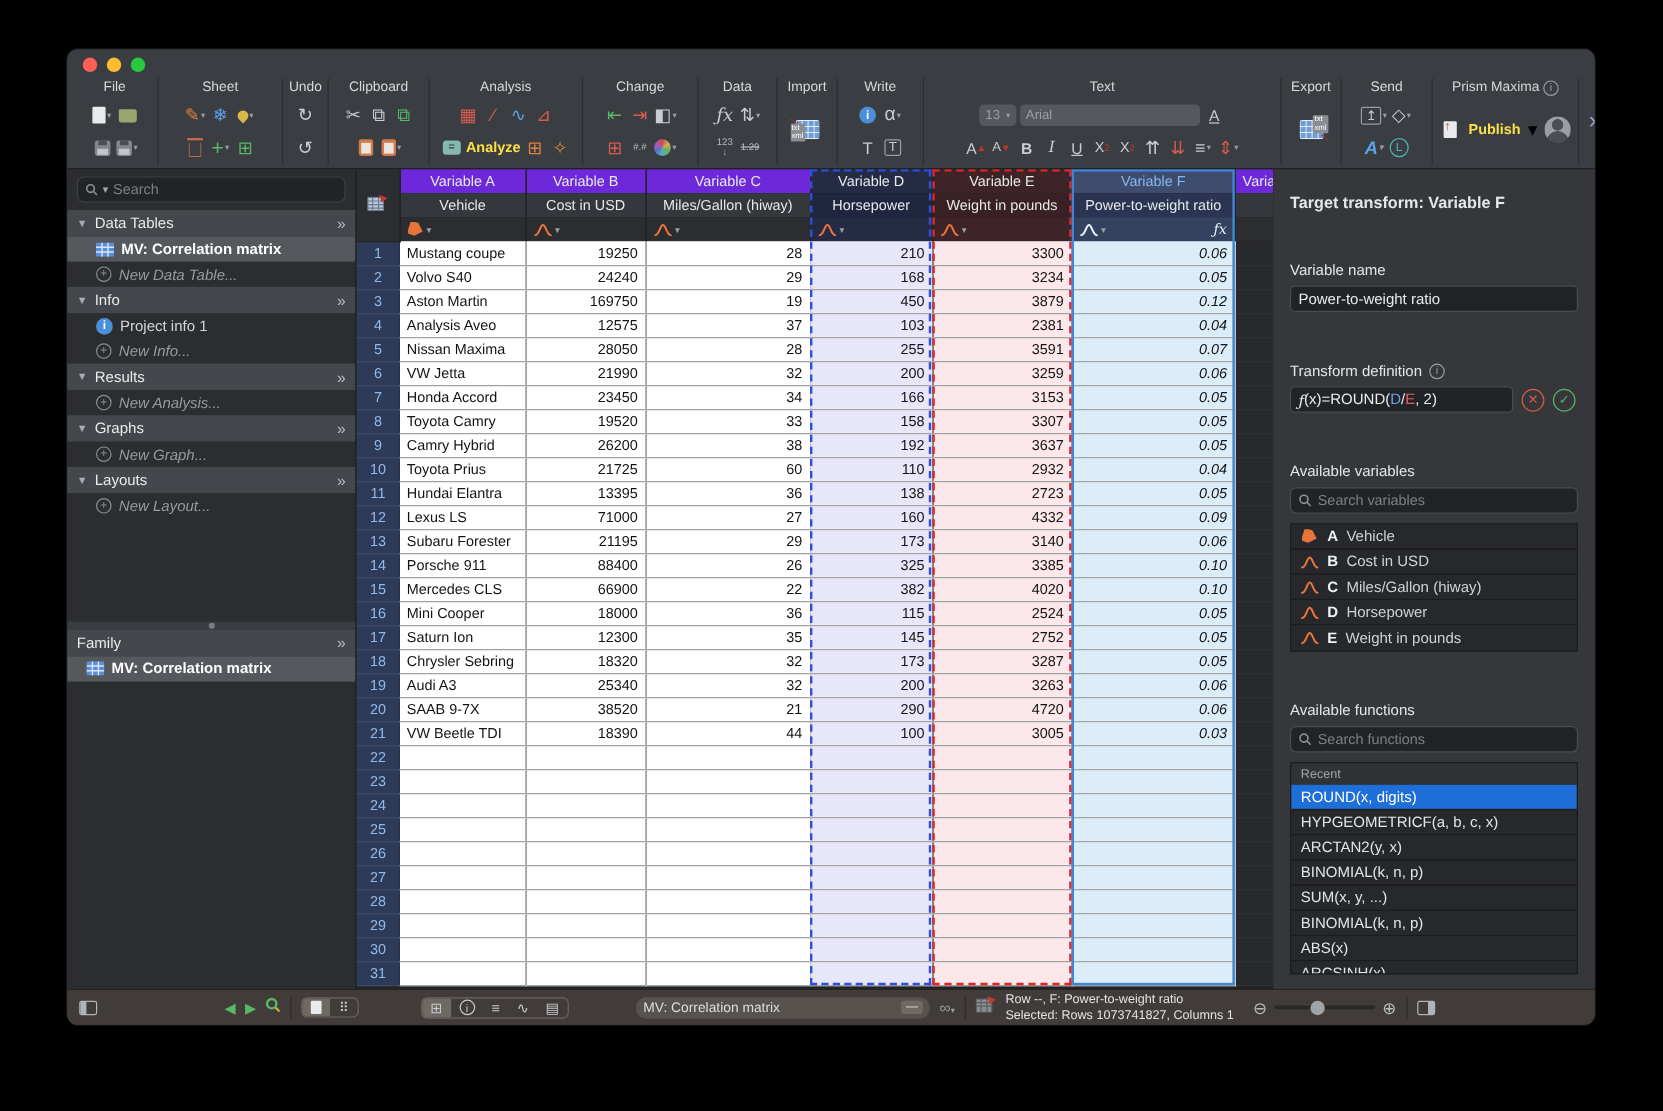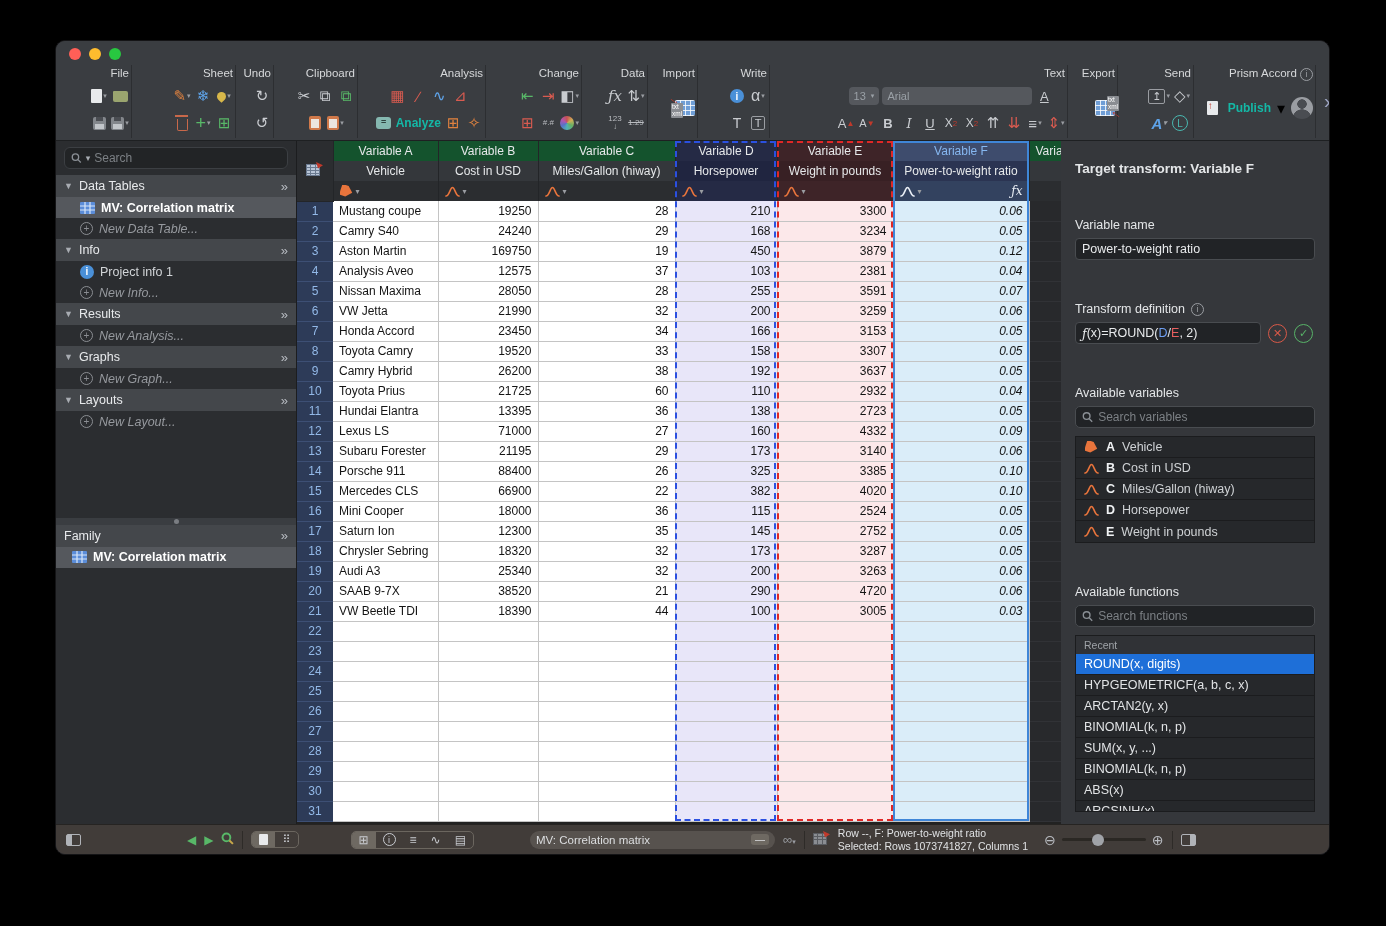--- a/index.html
+++ b/index.html
@@ -8,28 +8,28 @@
     position:absolute; left:55px; top:40px; width:1275px; height:815px;
     background:#35373b; border-radius:10px; overflow:hidden; border:1px solid #141416;
     display:flex; flex-direction:column;
   }
   
   #toolbar { height:100px; flex:0 0 100px; background:#3a3d41; border-bottom:1px solid #1e2022; position:relative; }
   #traffic { position:absolute; left:13px; top:7px; display:flex; gap:8px; }
   #traffic span { width:12px; height:12px; border-radius:50%; display:inline-block; }
   .tl-red{background:#ff5f57}.tl-yellow{background:#febc2e}.tl-green{background:#28c840}
   #tb-groups { position:absolute; left:4px; right:0; top:24px; bottom:2px; display:flex; }
-  .tbg { flex:0 0 auto; display:flex; flex-direction:column; align-items:flex-end; border-right:1px solid #2c2e31; padding:0 2px; }
+  .tbg { flex:0 0 auto; display:flex; flex-direction:column; align-items:center; border-right:1px solid #2c2e31; padding:0 2px; }
   .tbg:last-child{border-right:none}
   .tbg-label { font-size:11.5px; color:#d6d8da; height:16px; line-height:16px; white-space:nowrap; }
   .tbg-rows { display:flex; flex-direction:column; gap:5px; margin-top:4px; align-items:center;}
   .tbg-row { display:flex; align-items:center; justify-content:center; gap:3px; height:22px; }
   .gi { display:inline-flex; align-items:center; justify-content:center; min-width:18px; height:20px; font-size:15px; color:#c9ccd0; position:relative; }
   .gi .chev { font-size:7px; color:#9a9da2; margin-left:1px; }
-  .or{color:#e0823f}.gr{color:#58b868}.bl{color:#5ea3e8}.rd{color:#d95b50}.tl{color:#49b8b0}.dim{color:#14b8a6}
+  .or{color:#e0823f}.gr{color:#58b868}.bl{color:#5ea3e8}.rd{color:#d95b50}.tl{color:#49b8b0}.dim{color:#fde047}
   .mini { font-size:8px; color:#b9bcc0; line-height:8px; text-align:center; }
   .strike { text-decoration:line-through; }
   .ic { position:relative; display:inline-block; }
   .ic-page { width:11px; height:14px; background:#e8eaec; border-radius:1px; }
   .ic-folder { width:15px; height:11px; background:#9aa56f; border-radius:1px 2px 2px 2px; }
   .ic-floppy { width:13px; height:13px; background:#83878c; border-radius:2px; }
   .ic-floppy::before { content:''; position:absolute; top:0; left:3px; width:7px; height:4px; background:#4a4d52; }
   .ic-floppy::after { content:''; position:absolute; left:2px; bottom:1px; width:9px; height:5px; background:#c2c6ca; }
   .ic-trash { width:11px; height:12px; border:1.5px solid #c8684a; border-top:none; border-radius:0 0 2px 2px; margin-top:3px; }
   .ic-trash::before { content:''; position:absolute; top:-3.5px; left:-2.5px; width:13px; height:1.5px; background:#c8684a; }
@@ -65,21 +65,21 @@
   .sb-spacer1 { flex:93 0 0; }
   .sb-spacer2 { flex:278 0 0; }
   .sb-divider { height:7px; background:#3a3d41; display:flex; align-items:center; justify-content:center; }
   .sb-divider i { width:5px; height:5px; background:#7a7d82; border-radius:50%; }
   
   #tablewrap { flex:0 0 764px; position:relative; background:#222; overflow:hidden; }
   table { border-collapse:collapse; table-layout:fixed; width:764px; font-size:12px; }
   col.w-rn{width:36px} col.w-a{width:105px} col.w-b{width:100px} col.w-c{width:137px} col.w-d{width:102px} col.w-e{width:116px} col.w-f{width:136px} col.w-g{width:32px}
   th,td { height:20px; padding:0 6px; overflow:hidden; white-space:nowrap; font-weight:normal; }
   thead th { color:#e6e8ea; text-align:center; border-right:1px solid #232528; }
-  tr.h1 th { background:#14532d; }
+  tr.h1 th { background:#6d28d9; }
   tr.h2 th { background:#34373b; }
   tr.h3 th { background:#2b2d30; }
   tr.h1 th.hd-d, tr.h3 th.hd-d { background:#252a45; } tr.h2 th.hd-d { background:#202540; }
   tr.h1 th.hd-e, tr.h3 th.hd-e { background:#3e2428; } tr.h2 th.hd-e { background:#382024; }
   tr.h1 th.hd-f { background:#3e4c6d; color:#86b7f0; } tr.h2 th.hd-f { background:#2b3452; } tr.h3 th.hd-f { background:#33425f; }
   th.corner { background:#2b2d30 !important; border-bottom:1px solid #232528; }
   .typerow { display:flex; align-items:center; gap:3px; }
   .typerow .chev { color:#9a9da2; font-size:8px; }
   .typerow .fx { margin-left:auto; font-family:"DejaVu Serif", serif; font-style:italic; color:#e8eef5; font-size:12px; }
   td.rn { background:#2d3b58; color:#93b9e8; text-align:center; border-bottom:1px solid #3d4f74; padding:0; }
@@ -363,21 +363,21 @@
           </div>
           <div class="tbg-row">
             <span class="gi bl" style="font-style:italic;font-weight:bold">A<span class="chev">▾</span></span>
             <span class="gi tl">
                 <span style="border:1.5px solid #49b8b0;border-radius:50%;width:16px;height:16px;display:inline-flex;align-items:center;justify-content:center;font-size:10px">L</span>
               </span>
           </div>
         </div>
       </div>
       <div class="tbg" style="width:122px">
-        <div class="tbg-label"><span>Prism Accord</span> <span class="info-outline" style="display:inline-flex">i</span></div>
+        <div class="tbg-label"><span>Prism Maxima</span> <span class="info-outline" style="display:inline-flex">i</span></div>
         <div class="tbg-rows">
           <div class="tbg-row" style="height:46px;gap:6px">
             <span class="gi">
                 <span class="ic ic-page dim"></span>
                 <span class="ic-arrow-red" style="left:4px;top:2px;font-size:10px">↑</span>
               </span>
             <span class="gi dim" style="font-size:12px;font-weight:bold">Publish</span>
             <span class="chev">▾</span>
             <span class="gi">
                 <span class="ic-avatar"></span>
@@ -571,21 +571,21 @@
               <td class="ca">Mustang coupe</td>
               <td class="cb">19250</td>
               <td class="cc">28</td>
               <td class="cd">210</td>
               <td class="ce">3300</td>
               <td class="cf">0.06</td>
               <td class="cg"></td>
             </tr>
             <tr>
               <td class="rn">2</td>
-              <td class="ca">Camry S40</td>
+              <td class="ca">Volvo S40</td>
               <td class="cb">24240</td>
               <td class="cc">29</td>
               <td class="cd">168</td>
               <td class="ce">3234</td>
               <td class="cf">0.05</td>
               <td class="cg"></td>
             </tr>
             <tr>
               <td class="rn">3</td>
               <td class="ca">Aston Martin</td>

